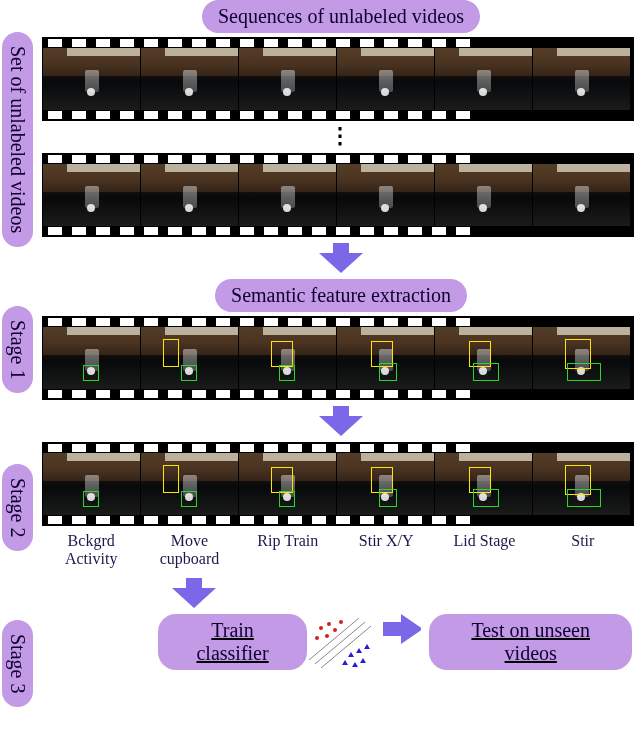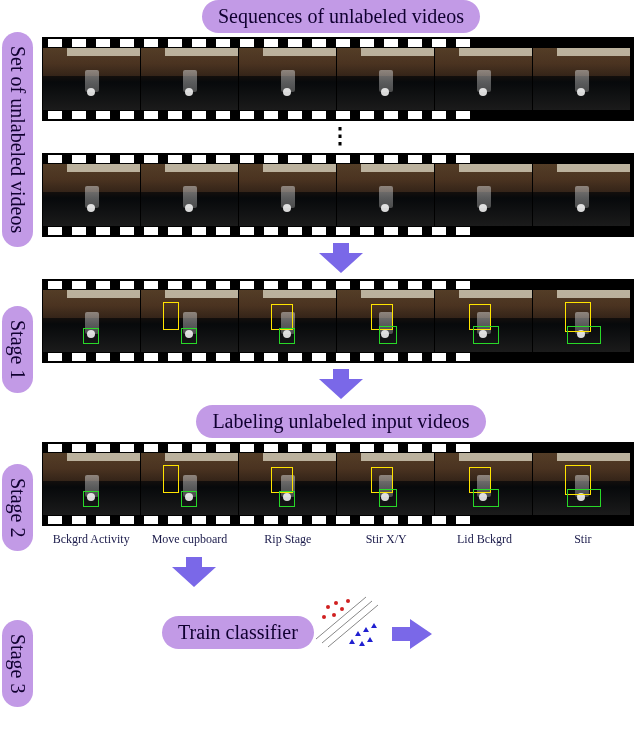--- a/index.html
+++ b/index.html
@@ -101,21 +101,21 @@
     position: absolute;
     border: 1.5px solid;
     background: transparent;
     box-sizing: border-box;
   }
   .bbox.y { border-color: #ffe400; }
   .bbox.g { border-color: #28d828; }
   .activity-labels {
     display: flex;
     width: 590px;
-    font-size: 12px;
+    font-size: 16px;
     color: #1a1a4a;
     padding-top: 2px;
   }
   .activity-labels span {
     flex: 1;
     text-align: center;
   }
   .arrow-down {
     display: block;
     margin: 6px auto;
@@ -315,20 +315,23 @@
         <div class="hole"></div>
         <div class="hole"></div>
         <div class="hole"></div>
     </div>
   </div>
 
   <svg class="arrow-down" width="44" height="30">
     <polygon points="14,0 30,0 30,10 44,10 22,30 0,10 14,10" fill="#7a68e8"></polygon>
   </svg>
 
+  <div class="center">
+    <span class="pill">Semantic feature extraction</span>
+  </div>
 
   <div class="filmstrip">
     <div class="sprockets">
       <div class="hole"></div>
         <div class="hole"></div>
         <div class="hole"></div>
         <div class="hole"></div>
         <div class="hole"></div>
         <div class="hole"></div>
       <div class="hole"></div>
@@ -406,23 +409,20 @@
         <div class="hole"></div>
         <div class="hole"></div>
         <div class="hole"></div>
     </div>
   </div>
 
   <svg class="arrow-down" width="44" height="30">
     <polygon points="14,0 30,0 30,10 44,10 22,30 0,10 14,10" fill="#7a68e8"></polygon>
   </svg>
 
-  <div class="center">
-    <span class="pill">Labeling unlabeled input videos</span>
-  </div>
 
   <div class="filmstrip">
     <div class="sprockets">
       <div class="hole"></div>
         <div class="hole"></div>
         <div class="hole"></div>
         <div class="hole"></div>
         <div class="hole"></div>
         <div class="hole"></div>
       <div class="hole"></div>
@@ -499,38 +499,38 @@
         <div class="hole"></div>
         <div class="hole"></div>
         <div class="hole"></div>
         <div class="hole"></div>
     </div>
   </div>
 
   <div class="activity-labels">
     <span>Bckgrd Activity</span>
     <span>Move cupboard</span>
-    <span>Rip Stage</span>
+    <span>Rip Train</span>
     <span>Stir X/Y</span>
-    <span>Lid Bckgrd</span>
+    <span>Lid Stage</span>
     <span>Stir</span>
   </div>
 
   <div class="train-row">
     <div class="left-arrow-col">
       <svg class="arrow-down" width="44" height="30" style="margin:6px auto 6px 130px;">
         <polygon points="14,0 30,0 30,10 44,10 22,30 0,10 14,10" fill="#7a68e8"></polygon>
       </svg>
     </div>
     <div class="right">
       
     </div>
   </div>
 
-  <div style="display:flex; align-items:flex-end; width:590px;">
+  <div style="display:flex; align-items:flex-start; width:590px;text-decoration:underline;">
     <div style="width:120px;"></div>
     <span class="pill">Train classifier</span>
 
     <svg class="scatter-svg" width="70" height="56">
       <line x1="8" y1="50" x2="58" y2="8" stroke="#888" stroke-width="1"></line>
       <line x1="14" y1="54" x2="64" y2="12" stroke="#888" stroke-width="1"></line>
       <line x1="2" y1="46" x2="52" y2="4" stroke="#888" stroke-width="1"></line>
       <circle cx="14" cy="14" r="2" fill="#d02020"></circle>
       <circle cx="22" cy="10" r="2" fill="#d02020"></circle>
       <circle cx="10" cy="24" r="2" fill="#d02020"></circle>
@@ -542,15 +542,16 @@
       <polygon points="38,46 41,51 35,51" fill="#2020d0"></polygon>
       <polygon points="56,44 59,49 53,49" fill="#2020d0"></polygon>
       <polygon points="48,48 51,53 45,53" fill="#2020d0"></polygon>
       <polygon points="60,30 63,35 57,35" fill="#2020d0"></polygon>
     </svg>
 
     <svg class="arrow-right" width="40" height="30">
       <polygon points="0,8 18,8 18,0 40,15 18,30 18,22 0,22" fill="#7a68e8"></polygon>
     </svg>
 
+    <span class="pill">Test on unseen videos</span>
   </div>
 
 </div>
 
 </body></html>

